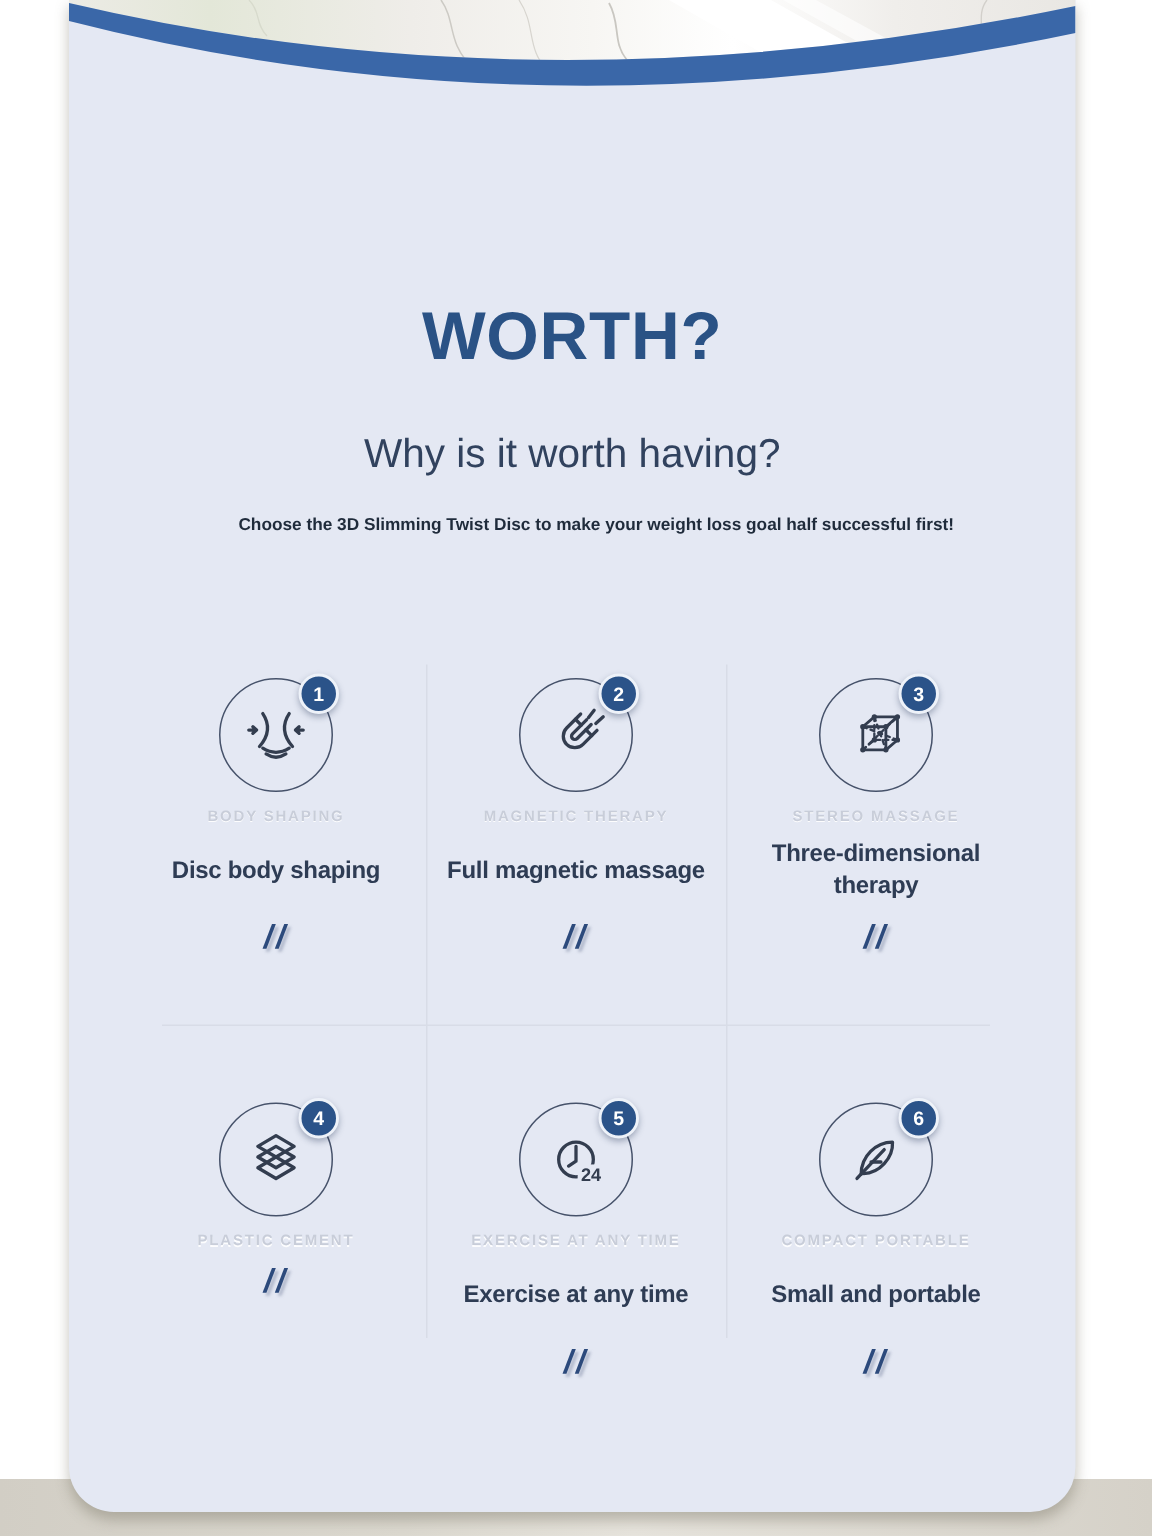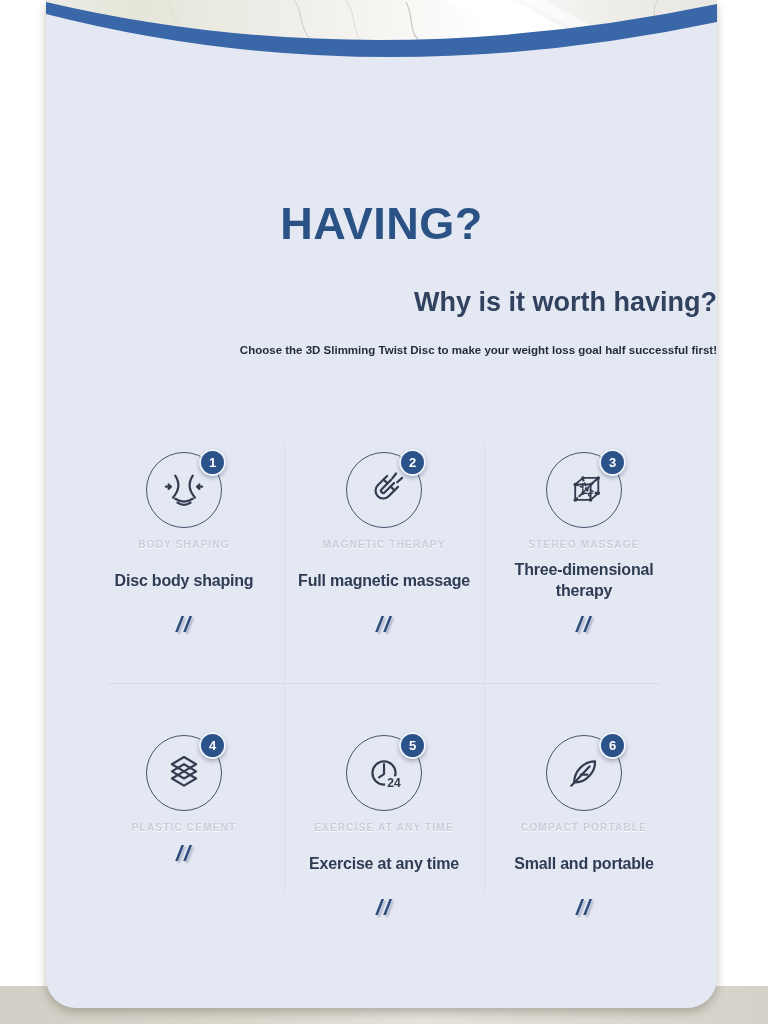--- a/index.html
+++ b/index.html
@@ -22,25 +22,25 @@
   }
   .header-curve{position:absolute;top:0;left:0;width:671px;height:60px;display:block;}
 
   .title{
     position:absolute;top:146px;left:0;width:100%;margin:0;
     text-align:center;font-size:45px;line-height:1.16;font-weight:bold;
     color:#2a5285;letter-spacing:.5px;
   }
   .subtitle{
     position:absolute;top:287px;left:0;width:100%;margin:0;
-    text-align:right;font-size:27px;font-weight:bold;color:#31425e;
+    text-align:center;font-size:27px;font-weight:normal;color:#31425e;
   }
   .tagline{
-    position:absolute;top:344px;left:0;width:100%;margin:0;
-    text-align:right;font-size:11.5px;font-weight:bold;color:#1f2b3b;
+    position:absolute;top:344px;left:16px;width:100%;margin:0;
+    text-align:center;font-size:11.5px;font-weight:bold;color:#1f2b3b;
   }
 
   .grid{
     position:absolute;top:443px;left:38px;width:600px;
     display:grid;grid-template-columns:repeat(3,200px);
   }
   .cell{
     position:relative;height:240px;box-sizing:border-box;
     display:flex;flex-direction:column;align-items:center;
     padding-top:9px;text-align:center;
@@ -115,21 +115,21 @@
         <path d="M300,0 C312,18 304,32 320,48" stroke="#cac7c1" stroke-width="0.8" fill="none" opacity="0.7"></path>
         <path d="M360,2 C368,16 362,28 372,40" stroke="#bdbab4" stroke-width="1.2" fill="none" opacity="0.8"></path>
         <path d="M612,0 C604,10 612,22 606,34" stroke="#c8c5bf" stroke-width="0.9" fill="none" opacity="0.7"></path>
         <path d="M120,0 C128,8 124,16 132,24" stroke="#cdd0c2" stroke-width="0.8" fill="none" opacity="0.6"></path>
       </g>
       <path d="M0,2 Q320,77 671,4 L671,22 Q320,96 0,14 Z" fill="#3a67a8"></path>
     </svg>
 
     <h1 class="title">
       <br>
-      <span>HAVING?</span>
+      <span>WORTH?</span>
     </h1>
 
     <h2 class="subtitle">Why is it worth having?</h2>
 
     <p class="tagline">Choose the 3D Slimming Twist Disc to make your weight loss goal half successful first!</p>
 
     <div class="grid">
       <div class="vline v1"></div>
       <div class="vline v2"></div>
       <div class="hline"></div>

